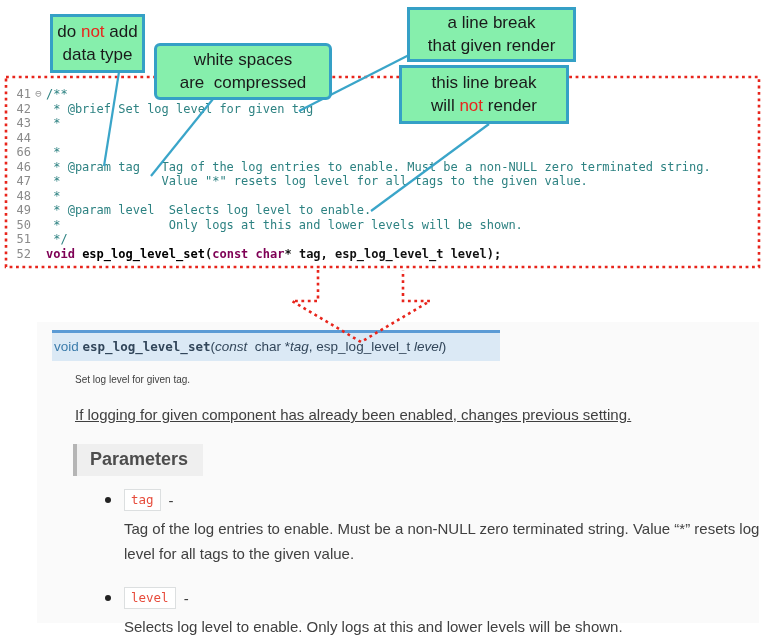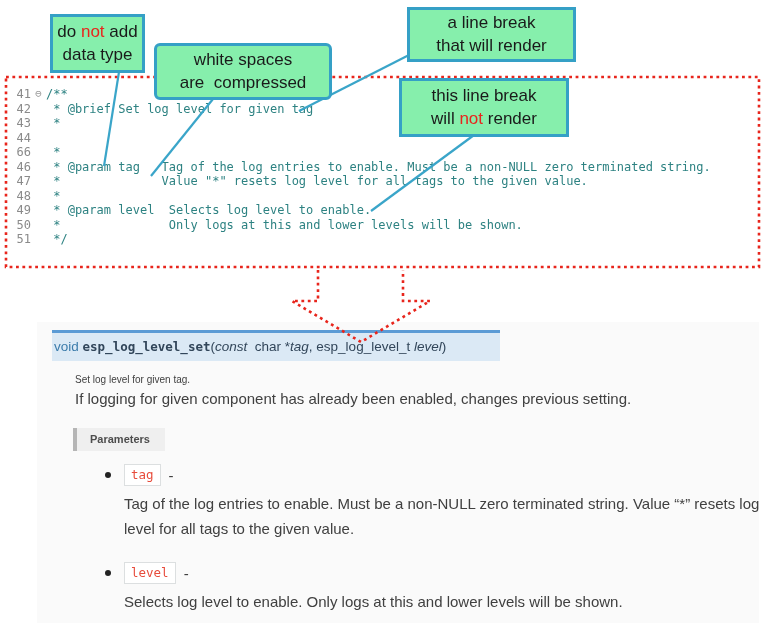--- a/index.html
+++ b/index.html
@@ -30,35 +30,35 @@
 
   
   .callout{position:absolute;z-index:3;background:#86efac;border:3px solid var(--teal);
            display:flex;flex-direction:column;align-items:center;justify-content:center;
            font-size:17px;color:#1a1a1a;line-height:1.32;text-align:center;}
   .callout .line{white-space:pre;}
   .callout .rd{color:var(--red);}
   .box1{left:50px;top:14px;width:89px;height:53px;}
   .box2{left:154px;top:43px;width:172px;height:51px;border-radius:6px;}
   .box3{left:407px;top:7px;width:163px;height:49px;}
-  .box4{left:399px;top:78px;width:164px;height:53px;}
+  .box4{left:399px;top:65px;width:164px;height:53px;}
 
   
   .doc-panel{position:absolute;left:37px;top:322px;width:722px;height:301px;background:var(--panel-bg);z-index:1;}
   .sig{margin:8px 0 0 15px;width:448px;box-sizing:border-box;background:var(--sig-bg);
        border-top:3px solid var(--sig-border);padding:6px 10px 7px 2px;
        font-size:13.5px;color:var(--sig-text);white-space:pre;}
   .sig .sv{color:var(--void-blue);}
   .sig .sn{font-family:"DejaVu Sans Mono",monospace;font-weight:bold;font-size:12.5px;}
   .sig .it{font-style:italic;}
   .brief{margin:13px 0 0 38px;font-size:10px;color:var(--body-text);}
-  .para{margin:5px 0 0 38px;font-size:15px;color:var(--body-text);}
+  .para{margin:21px 0 0 38px;font-size:15px;color:var(--body-text);text-decoration:underline;}
   .params-label{display:inline-block;margin:21px 0 0 36px;background:var(--params-bg);
                 border-left:4px solid var(--params-border);padding:5px 15px 6px 13px;
-                font-size:11px;font-weight:bold;color:#4d4d4d;}
+                font-size:18px;font-weight:bold;color:#4d4d4d;}
   .param{margin:13px 0 0 68px;}
   .param-head{display:flex;align-items:center;}
   .blt{width:6px;height:6px;border-radius:50%;background:#222;margin-right:13px;flex:none;}
   .chip{font-family:"DejaVu Sans Mono",monospace;font-size:12.5px;color:var(--chip-red);
         background:#fff;border:1px solid #dcdfe0;padding:2px 6px 3px;}
   .dash{margin-left:8px;color:var(--body-text);font-size:15px;}
   .param-desc{margin:5px 0 0 19px;width:645px;font-size:15px;line-height:25px;color:var(--body-text);}
   .param + .param{margin-top:21px;}
 </style>
 </head>
@@ -72,20 +72,21 @@
         <div class="cl"><span class="ln">42</span><span class="fold"></span><span class="ct"><span class="cmt"> * @brief Set log level for given tag</span></span></div>
         <div class="cl"><span class="ln">43</span><span class="fold"></span><span class="ct"><span class="cmt"> *</span></span></div>
         <div class="cl"><span class="ln">44</span><span class="fold"></span></div>
         <div class="cl"><span class="ln">66</span><span class="fold"></span><span class="ct"><span class="cmt"> *</span></span></div>
         <div class="cl"><span class="ln">46</span><span class="fold"></span><span class="ct"><span class="cmt"> * @param tag   Tag of the log entries to enable. Must be a non-NULL zero terminated string.</span></span></div>
         <div class="cl"><span class="ln">47</span><span class="fold"></span><span class="ct"><span class="cmt"> *              Value "*" resets log level for all tags to the given value.</span></span></div>
         <div class="cl"><span class="ln">48</span><span class="fold"></span><span class="ct"><span class="cmt"> *</span></span></div>
         <div class="cl"><span class="ln">49</span><span class="fold"></span><span class="ct"><span class="cmt"> * @param level  Selects log level to enable.</span></span></div>
         <div class="cl"><span class="ln">50</span><span class="fold"></span><span class="ct"><span class="cmt"> *               Only logs at this and lower levels will be shown.</span></span></div>
         <div class="cl"><span class="ln">51</span><span class="fold"></span><span class="ct"><span class="cmt"> */</span></span></div>
+        <div class="cl"><span class="ln">52</span><span class="fold"></span><span class="ct"><span class="kw">void</span><span class="pl"> </span><span class="fn">esp_log_level_set</span><span class="pl">(</span><span class="kw">const</span><span class="pl"> </span><span class="kw">char</span><span class="pl">* tag, esp_log_level_t level);</span></span></div>
       </div>
   </div>
 
   <svg class="overlay" width="767" height="637" viewBox="0 0 767 637">
     <rect x="6" y="77" width="753" height="190" fill="none" stroke="#e8251c" stroke-width="2.6" stroke-dasharray="2.8 3.6"></rect>
     <path d="M318 270 L318 301 L292 301 L361 342 L430 301 L403 301 L403 270" fill="none" stroke="#e8251c" stroke-width="2.6" stroke-dasharray="2.8 3.6"></path>
     <line x1="119" y1="72" x2="104" y2="166" stroke="#3aa5c9" stroke-width="2.2"></line>
     <line x1="213" y1="99" x2="151" y2="176" stroke="#3aa5c9" stroke-width="2.2"></line>
     <line x1="409" y1="55" x2="299" y2="111" stroke="#3aa5c9" stroke-width="2.2"></line>
     <line x1="489" y1="124" x2="371" y2="211" stroke="#3aa5c9" stroke-width="2.2"></line>
@@ -94,21 +95,21 @@
   <div class="callout box1">
     <div class="line"><span>do </span><span class="rd">not</span><span> add</span></div>
     <div class="line">data type</div>
   </div>
   <div class="callout box2">
     <div class="line">white spaces</div>
     <div class="line">are  compressed</div>
   </div>
   <div class="callout box3">
     <div class="line">a line break</div>
-    <div class="line">that will render</div>
+    <div class="line">that given render</div>
   </div>
   <div class="callout box4">
     <div class="line">this line break</div>
     <div class="line"><span>will </span><span class="rd">not</span><span> render</span></div>
   </div>
 
   <div class="doc-panel">
     <div class="sig"><span class="sv">void </span><span class="sn">esp_log_level_set</span><span>(</span><span class="it">const</span><span>  </span><span>char *</span><span class="it">tag</span><span>, </span><span>esp_log_level_t </span><span class="it">level</span><span>)</span></div>
 
     <p class="brief">Set log level for given tag.</p>

